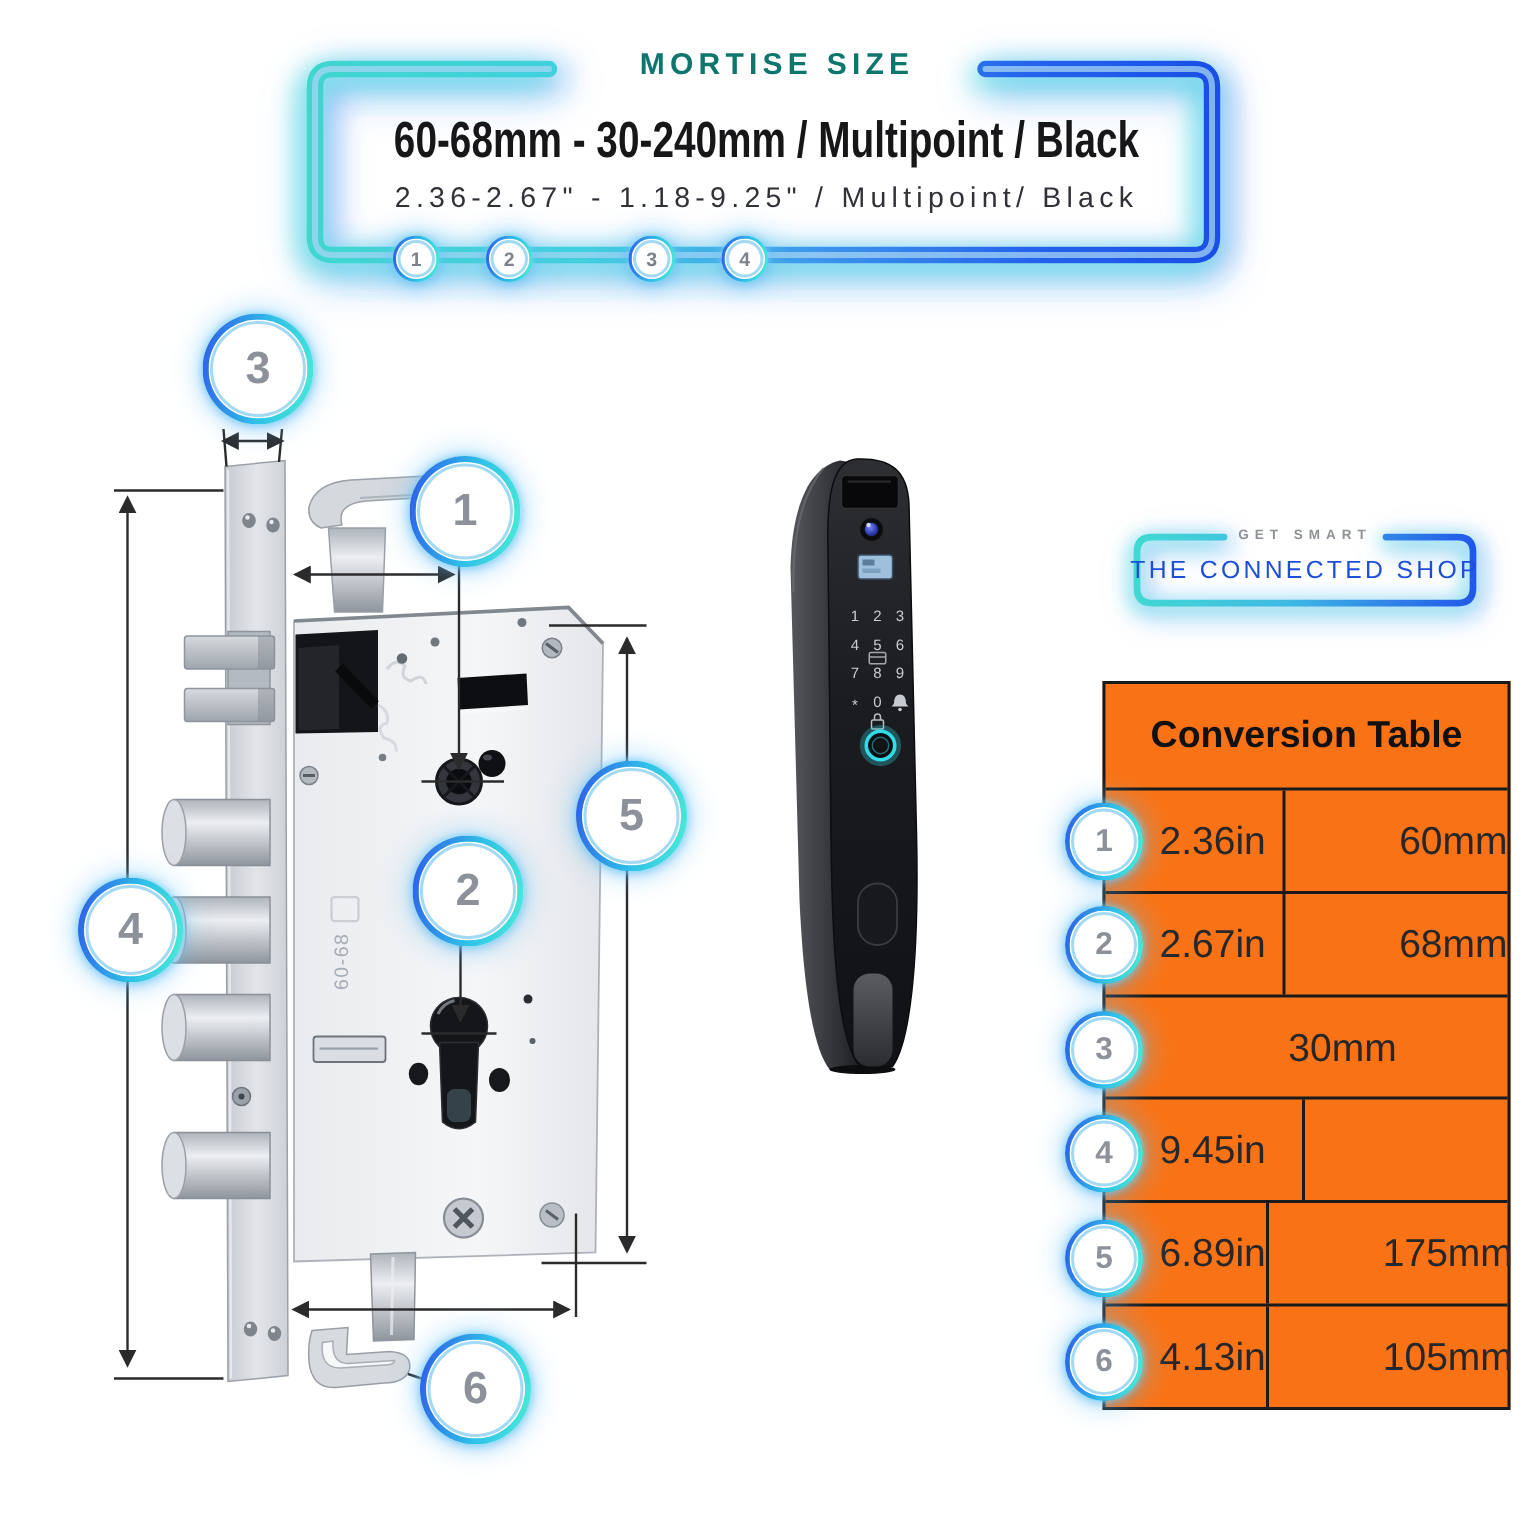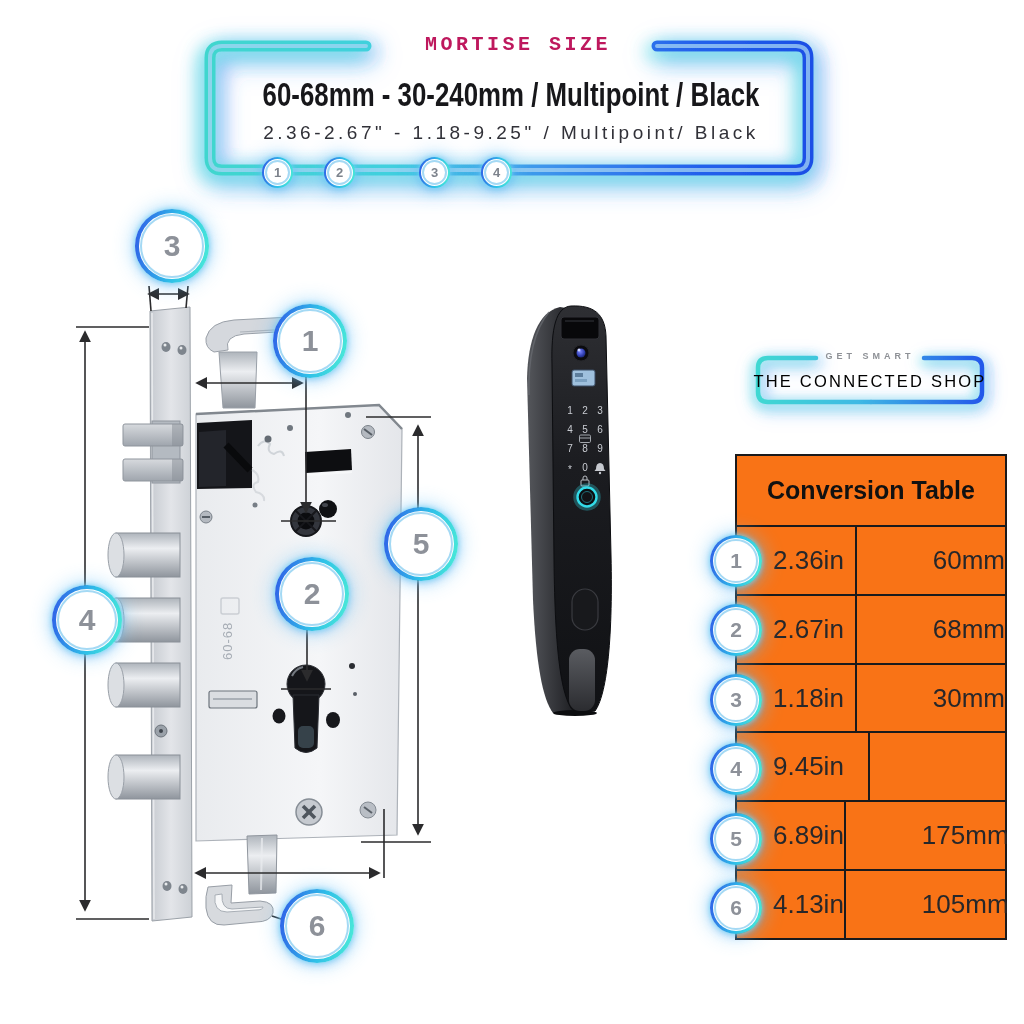--- a/index.html
+++ b/index.html
@@ -2,21 +2,21 @@
 <html><head>
 <meta charset="utf-8">
 <style>
   html,body{margin:0;padding:0;background:#ffffff;}
   body{width:1024px;height:1024px;position:relative;overflow:hidden;
        font-family:"Liberation Sans", sans-serif;}
   .abs{position:absolute;}
 
   
   .banner-title{left:518px;top:44px;transform:translate(-50%,-50%);
-    font-size:20px;letter-spacing:3.5px;font-weight:600;color:#be185d;white-space:nowrap;font-family:Liberation Mono, monospace;}
+    font-size:20px;letter-spacing:3.5px;font-weight:600;color:#0f766e;white-space:nowrap;}
   .banner-headline{left:511px;top:94px;transform:translate(-50%,-50%) scaleX(.76);
     font-size:34px;font-weight:700;color:#17171a;white-space:nowrap;}
   .banner-sub{left:511px;top:133px;transform:translate(-50%,-50%);
     font-size:19px;letter-spacing:3.5px;color:#313138;white-space:nowrap;}
 
   
   .ring{position:absolute;border-radius:50%;border:4px solid transparent;
     background:linear-gradient(#fff,#fff) padding-box,
                linear-gradient(100deg,#2f63e8 5%,#2fc0e8 55%,#49e8d8 95%) border-box;
     box-shadow:0 0 5px rgba(120,215,245,.95),0 0 18px 4px rgba(110,200,250,.45),0 2px 8px rgba(70,140,230,.35);
@@ -38,21 +38,21 @@
   .ctable-row:last-child{border-bottom:none;}
   .cell-in{width:133px;border-right:2.5px solid #1a1a1c;display:flex;align-items:center;
     padding-left:36px;font-size:26px;color:#27272a;box-sizing:border-box;}
   .cell-mm{flex:1;display:flex;align-items:center;justify-content:center;
     font-size:26px;color:#27272a;margin-left:48px;}
 
   
   .logo-tag{left:870px;top:356px;transform:translate(-50%,-50%);
     font-size:9px;letter-spacing:4px;color:#8e9196;font-weight:700;white-space:nowrap;z-index:4;}
   .logo-name{left:870px;top:381px;transform:translate(-50%,-50%);
-    font-size:16.5px;letter-spacing:2.2px;color:#000000;white-space:nowrap;z-index:4;}
+    font-size:16.5px;letter-spacing:2.2px;color:#1d4ed8;white-space:nowrap;z-index:4;}
 
   svg{position:absolute;left:0;top:0;}
 </style>
 </head>
 <body>
 
 <svg width="1024" height="1024" viewBox="0 0 1024 1024">
   <defs>
     <marker id="ah" viewBox="0 0 10 10" refX="8.5" refY="5" markerWidth="7.5" markerHeight="7.5" orient="auto-start-reverse">
       <path d="M0,0 L10,5 L0,10 z" fill="#2b2b2d"></path>
@@ -347,21 +347,20 @@
   <div class="ctable-header">Conversion Table</div>
   <div class="ctable-row">
     <div class="cell-in">2.36in</div>
     <div class="cell-mm">60mm</div>
   </div>
   <div class="ctable-row">
     <div class="cell-in">2.67in</div>
     <div class="cell-mm">68mm</div>
   </div>
   <div class="ctable-row">
-    <div class="cell-in">1.18in</div>
     <div class="cell-mm">30mm</div>
   </div>
   <div class="ctable-row">
     <div class="cell-in">9.45in</div>
   </div>
   <div class="ctable-row">
     <div class="cell-in">6.89in</div>
     <div class="cell-mm">175mm</div>
   </div>
   <div class="ctable-row">

